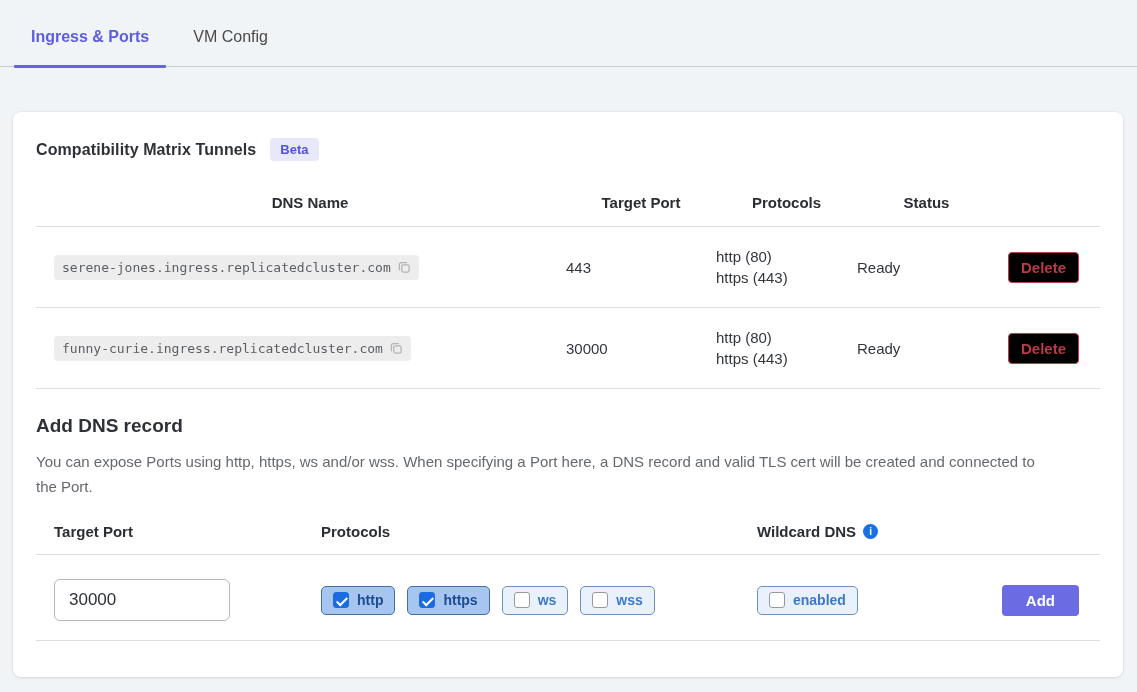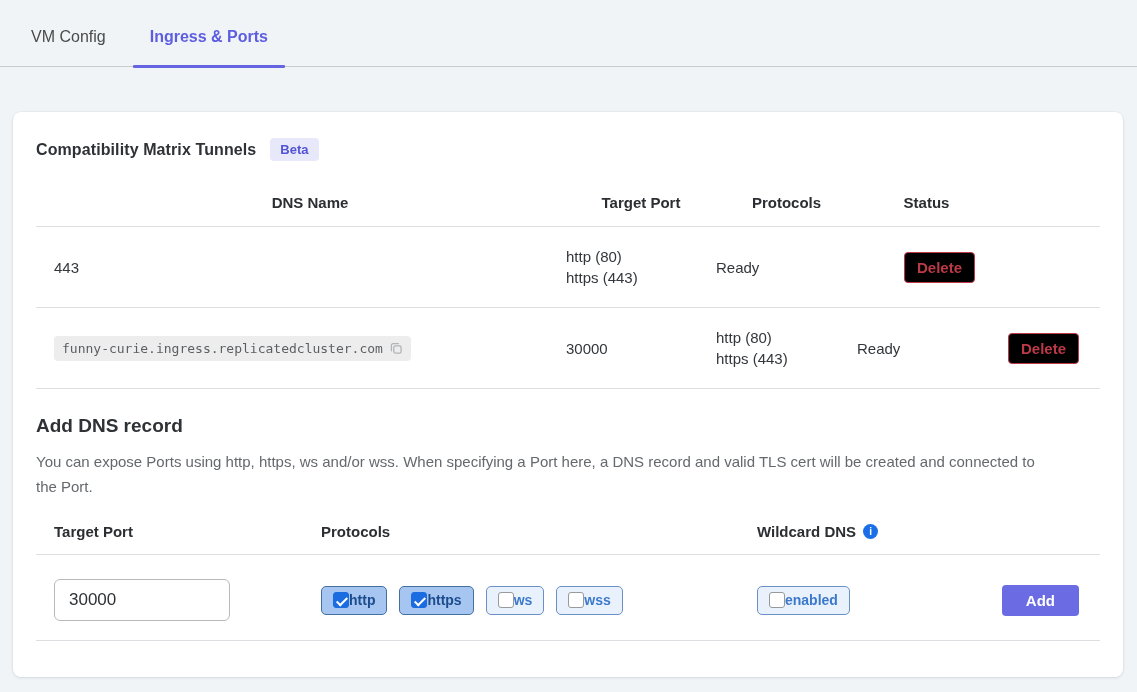--- a/index.html
+++ b/index.html
@@ -173,20 +173,21 @@
     font-family: inherit;
     font-size: 17px;
     color: #2e3236;
     padding: 0 14px;
     outline: none;
   }
   .chip-group { display: flex; gap: 12px; }
   .chip {
     display: inline-flex;
     align-items: center;
+    gap: 8px;
     padding: 5px 11px;
     height: 29px;
     border-radius: 5px;
     border: 1px solid #6a90c8;
     background: #e9f1fc;
     color: #3c79ca;
     font-size: 14px;
     font-weight: 700;
     cursor: pointer;
   }
@@ -232,41 +233,52 @@
     height: 31px;
     cursor: pointer;
   }
   .bottom-divider { border-bottom: 1px solid #dcdee1; margin-top: 19px; }
   .bottom-space { height: 18px; }
 </style>
 </head>
 <body>
 
 <div class="tabbar">
+  <div class="tab active">Ingress &amp; Ports</div>
   <div class="tab">VM Config</div>
-  <div class="tab active">Ingress &amp; Ports</div>
 </div>
 
 <div class="card">
 
   <div class="card-header">
     <div class="card-title">Compatibility Matrix Tunnels</div>
     <span class="beta-badge">Beta</span>
   </div>
 
   <div>
     <div class="trow thead">
       <div class="th">DNS Name</div>
       <div class="th">Target Port</div>
       <div class="th">Protocols</div>
       <div class="th">Status</div>
       <div class="th"></div>
     </div>
 
     <div class="trow tbody">
+      <div class="td">
+        <span class="dns-pill">
+          <span>serene-jones.ingress.replicatedcluster.com</span>
+          <span class="copy-btn">
+            <svg width="14" height="14" viewBox="0 0 14 14">
+              <path d="M9.5 2.7 H4 A1.6 1.6 0 0 0 2.4 4.3 V9.8" fill="none" stroke="#a9abad" stroke-width="1.3" stroke-linecap="round"></path>
+              <rect x="4.8" y="4.8" width="7.3" height="7.3" rx="1.6" fill="none" stroke="#a9abad" stroke-width="1.3"></rect>
+            </svg>
+          </span>
+        </span>
+      </div>
       <div class="td">443</div>
       <div class="td proto-lines">
         <div>http (80)</div>
         <div>https (443)</div>
       </div>
       <div class="td">Ready</div>
       <div class="td action-cell">
         <button class="delete-btn">Delete</button>
       </div>
     </div>

